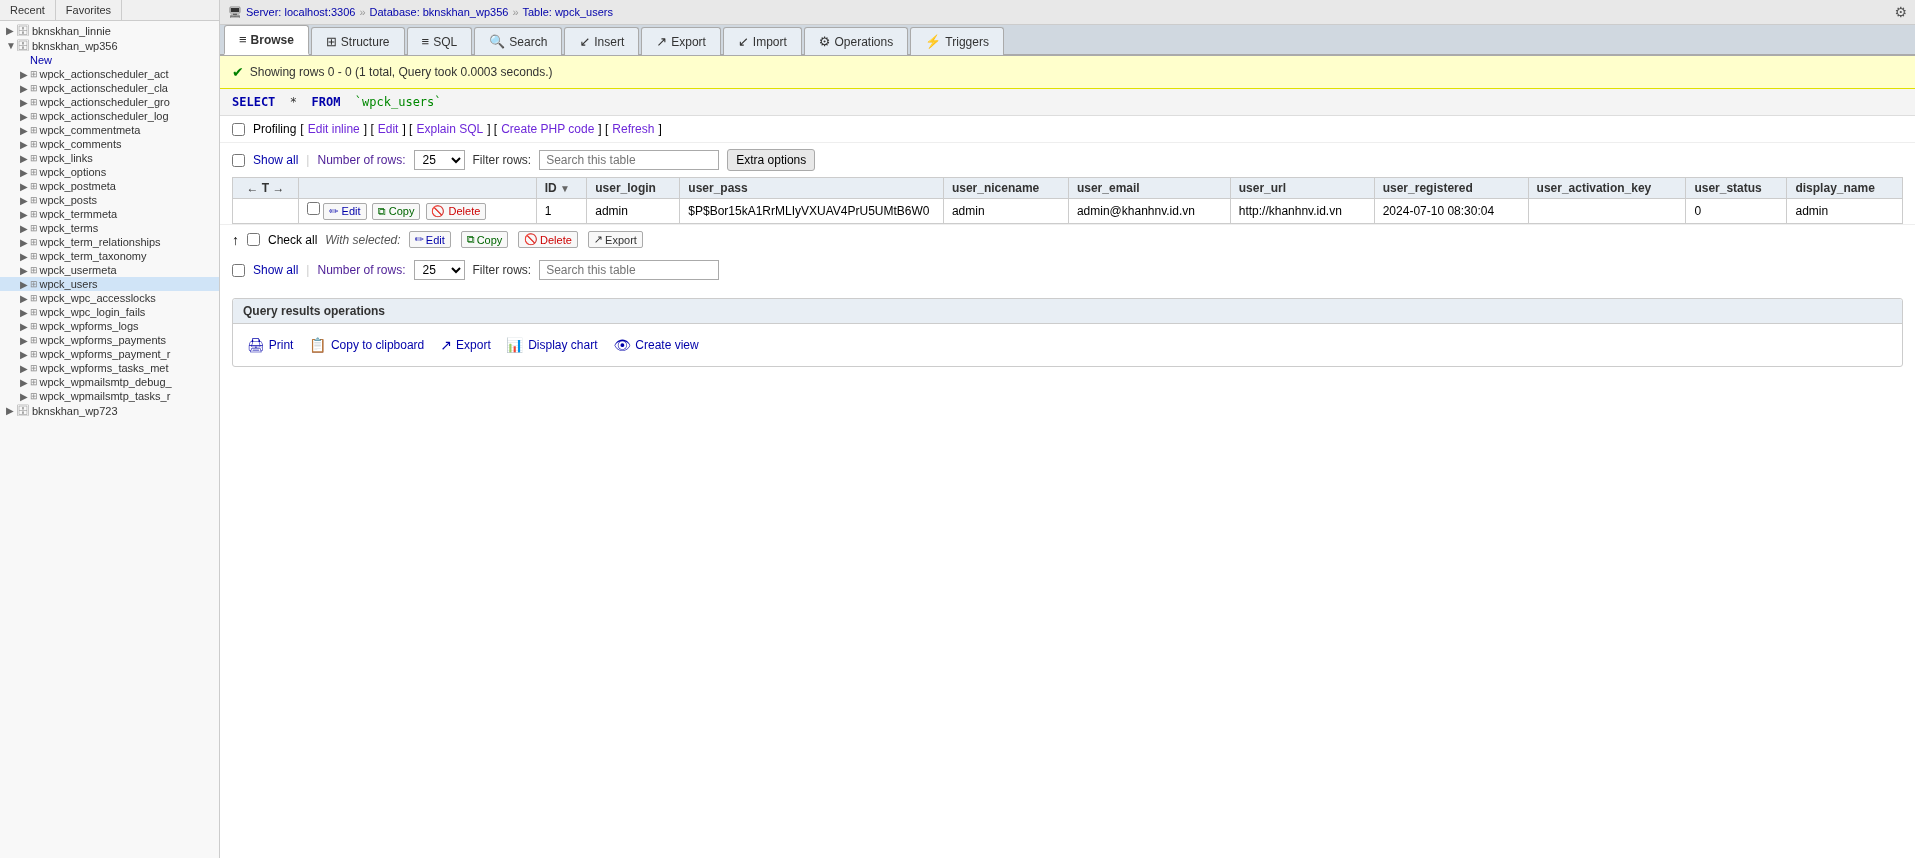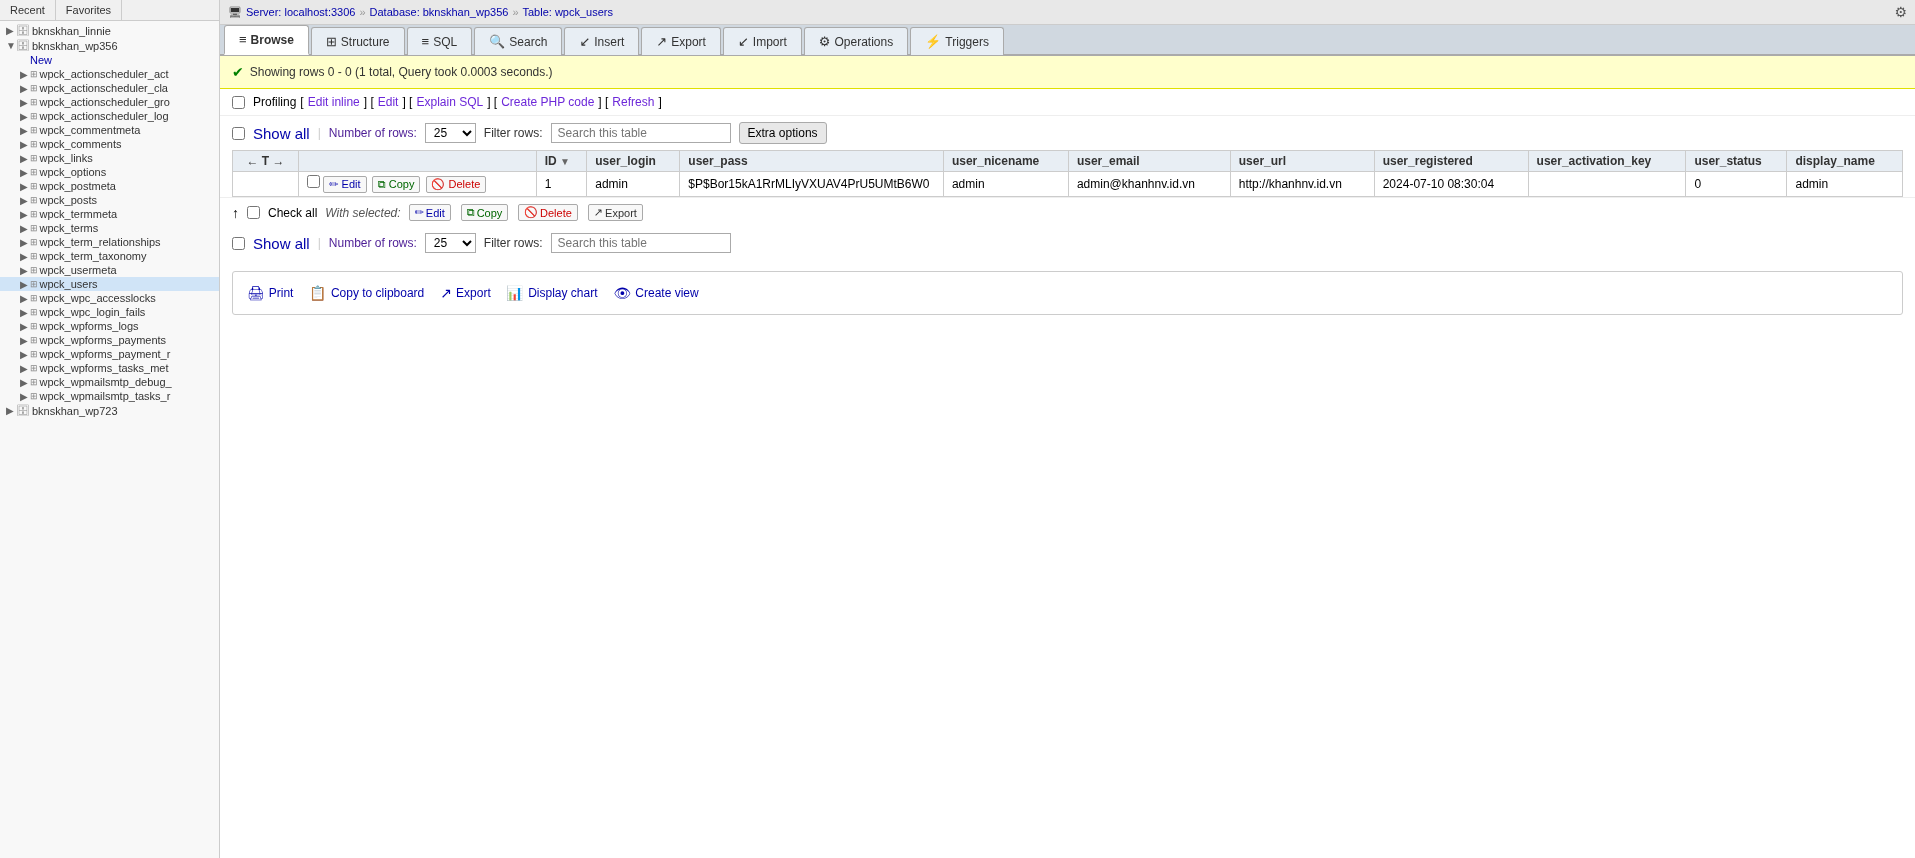--- a/index.html
+++ b/index.html
@@ -168,21 +168,21 @@
     .table-controls {
       padding: 6px 12px;
       background: #fff;
       display: flex;
       align-items: center;
       gap: 8px;
       flex-wrap: wrap;
     }
     .table-controls input[type=checkbox] { }
     .show-all-btn {
-      font-size: 15px;
+      font-size: 12px;
       color: #00a;
       cursor: pointer;
       background: none;
       border: none;
       padding: 0;
     }
     .divider-v { color: #ccc; }
     .nr-label { font-size: 12px; color: #4c1d95; }
     .nr-select {
       font-size: 12px;
@@ -505,20 +505,28 @@
     </div>
   </div>
 
   <div class="content">
 
     <div class="success-bar">
       <span class="success-icon">✔</span>
       <span>Showing rows 0 - 0 (1 total, Query took 0.0003 seconds.)</span>
     </div>
 
+    <div class="sql-display">
+      <code>
+        <span class="kw">SELECT</span>
+        &nbsp;*&nbsp;
+        <span class="kw">FROM</span>
+        &nbsp;<span class="tbl">`wpck_users`</span>
+      </code>
+    </div>
 
     <div class="profiling-bar">
       <input type="checkbox" style="">
       <span>Profiling</span>
       <span>[</span>
       <a href="#">Edit inline</a>
       <span>] [</span>
       <a href="#">Edit</a>
       <span>] [</span>
       <a href="#">Explain SQL</a>
@@ -622,20 +630,21 @@
       <select class="nr-select">
         <option>25</option>
         <option>50</option>
         <option>100</option>
       </select>
       <span class="filter-label">Filter rows:</span>
       <input type="text" class="filter-input" placeholder="Search this table" style="">
     </div>
 
     <div class="qro-section">
+      <div class="qro-header">Query results operations</div>
       <div class="qro-body">
         <a class="qro-btn" href="#">
           <span class="btn-icon">🖨</span>
           <span>Print</span>
         </a>
         <a class="qro-btn" href="#">
           <span class="btn-icon">📋</span>
           <span>Copy to clipboard</span>
         </a>
         <a class="qro-btn" href="#">

